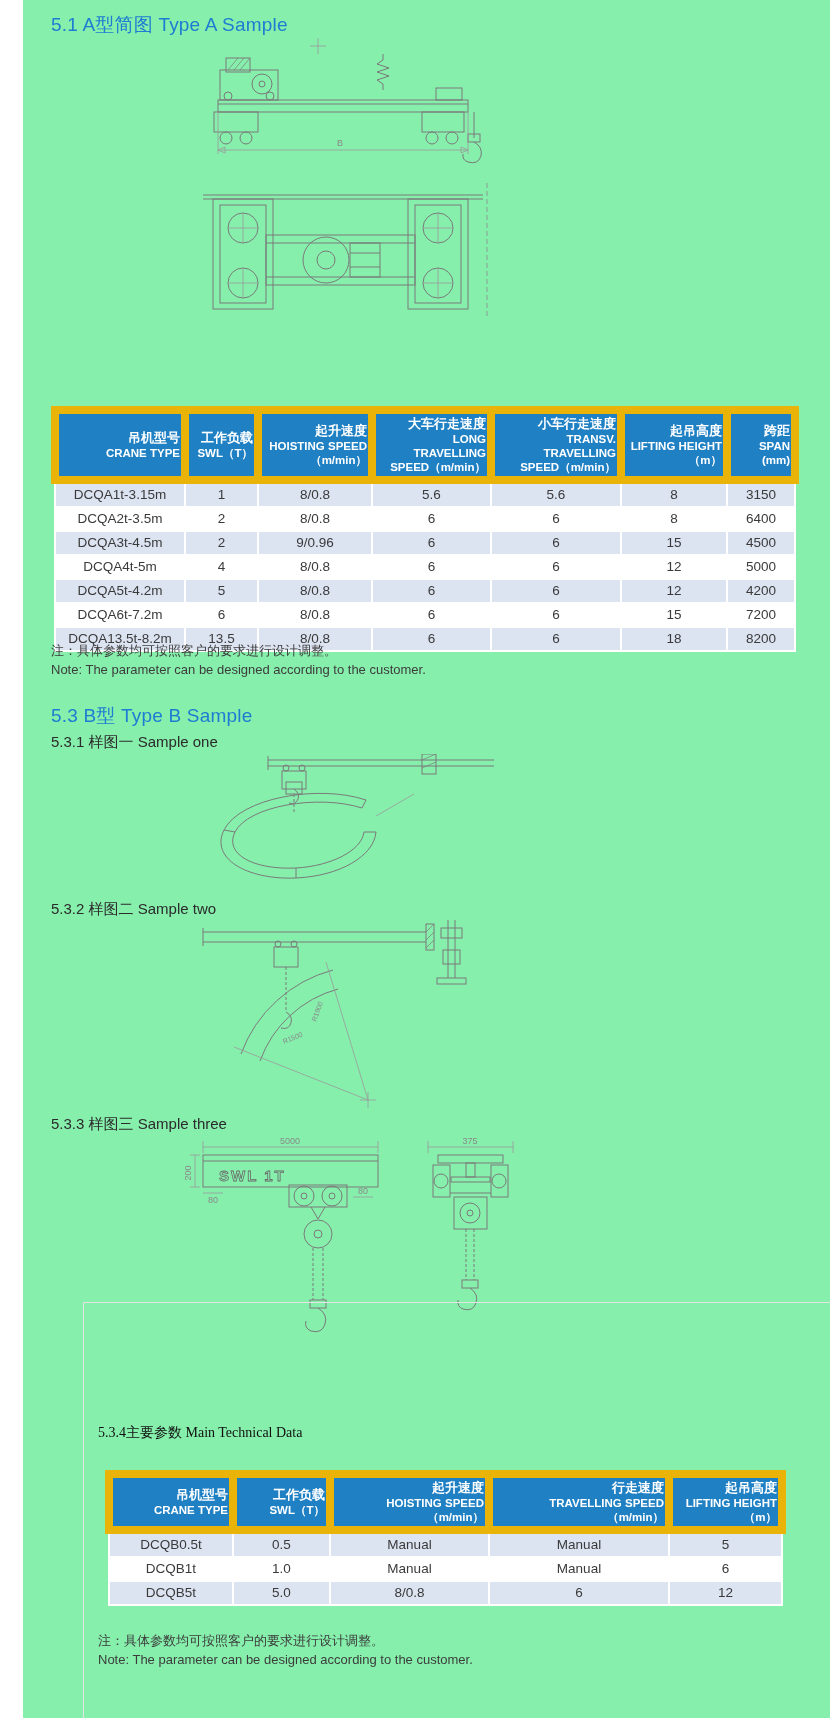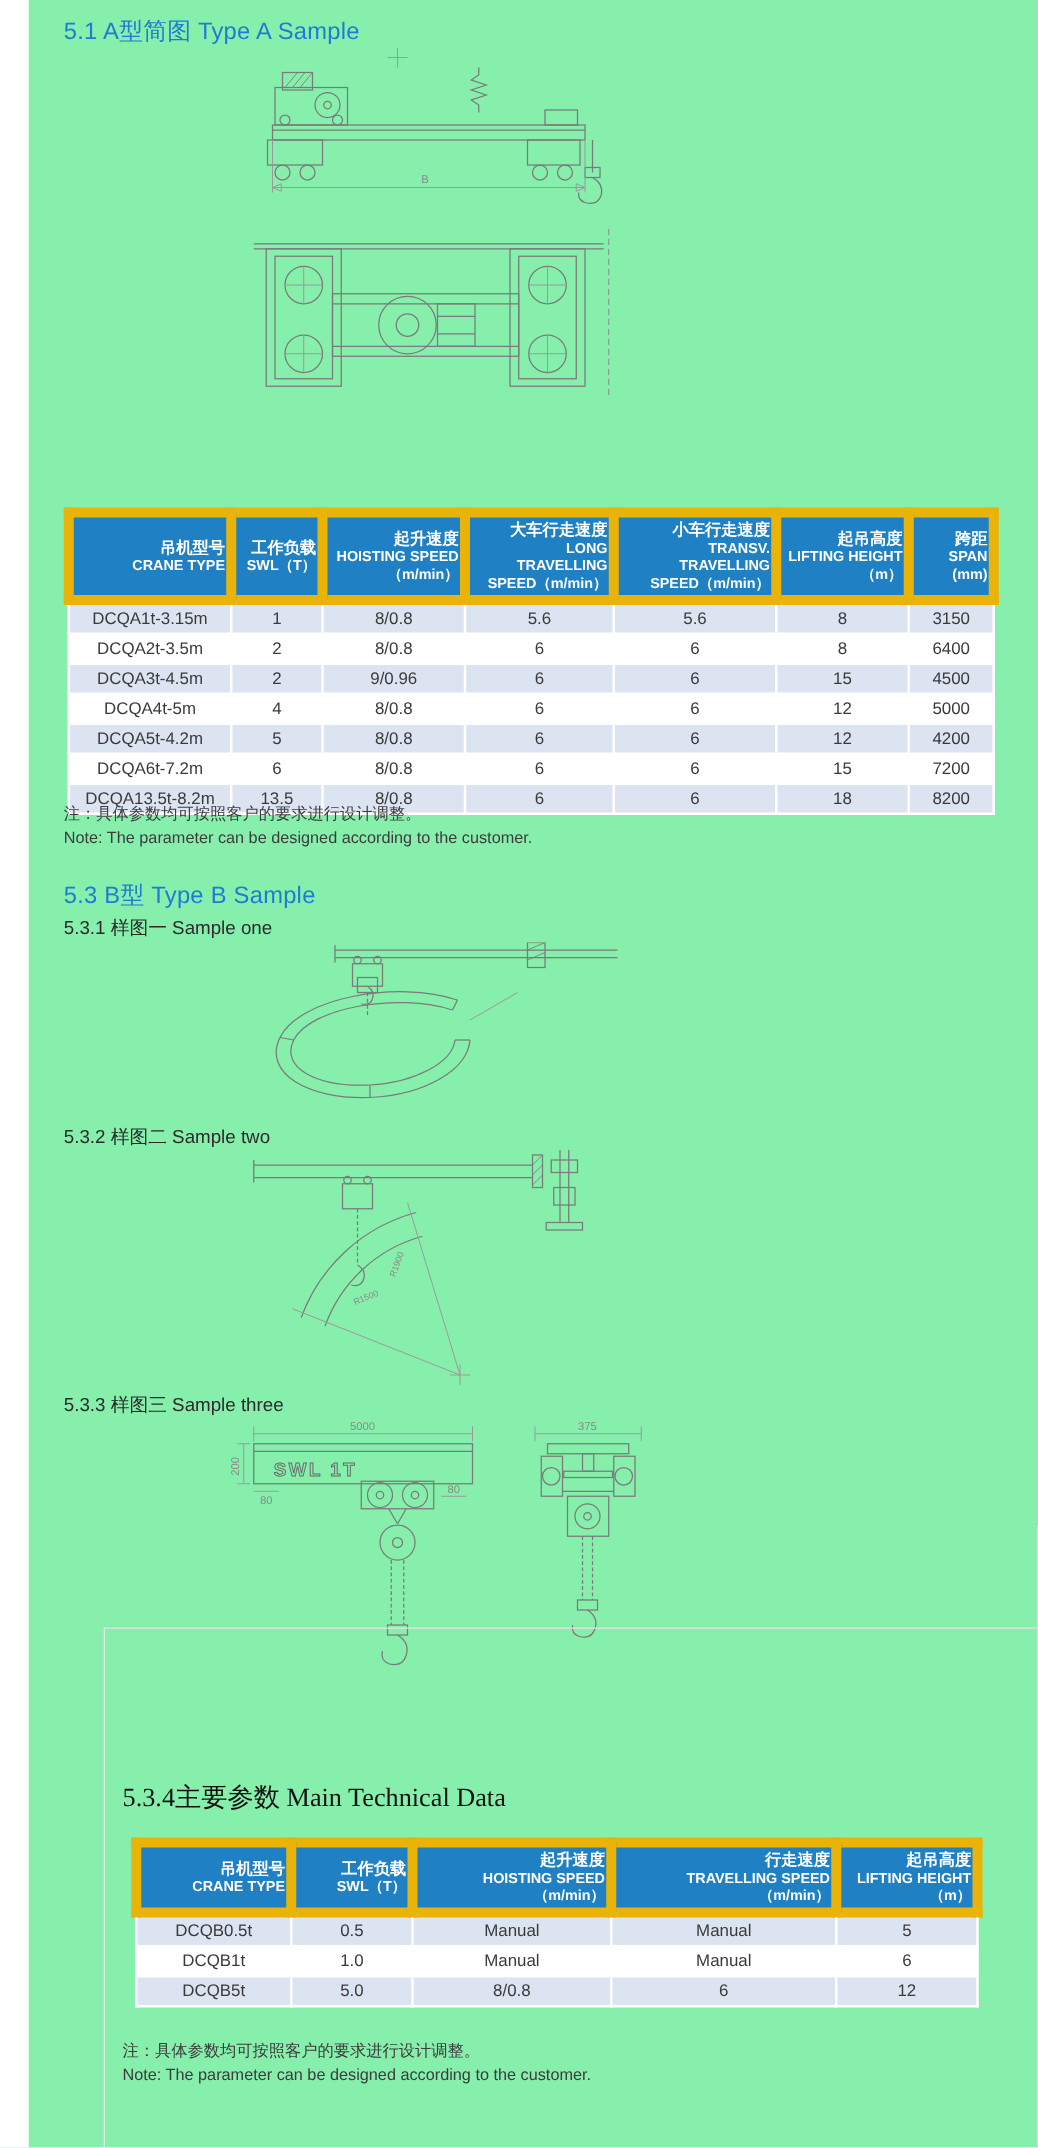--- a/index.html
+++ b/index.html
@@ -1,21 +1,21 @@
 <!DOCTYPE html>
 <html><head>
 <meta charset="utf-8">
 <style>
   html,body{margin:0;padding:0;background:#fff;}
   #canvas{position:relative;width:830px;height:1718px;background:#86efac;overflow:hidden;
           font-family:"Liberation Sans",sans-serif;color:#333;margin-left:23px;}
   .abs{position:absolute;}
   .h-blue{color:#1E7CD2;font-size:19px;font-weight:400;letter-spacing:.2px;}
   .h-sub{color:#2b2b2b;font-size:15px;font-weight:400;}
-  .h-serif{font-family:"Liberation Serif",serif;color:#111;font-size:21px;font-weight:400;}
+  .h-serif{font-family:"Liberation Serif",serif;color:#111;font-size:14px;font-weight:400;}
   table.spec{border-collapse:collapse;table-layout:fixed;}
   table.spec th{background:#2080C4;color:#fff;font-weight:700;text-align:right;
                 vertical-align:middle;border:8px solid #eab308;padding:2px 1px;}
   table.spec th .zh{display:block;font-size:13px;line-height:16px;}
   table.spec th .en{display:block;font-size:11.5px;line-height:14px;}
   table.spec th .un{display:block;font-size:11.5px;line-height:14px;}
   table.spec td{text-align:center;font-size:13.5px;color:#3a3a3a;border:2px solid #fff;
                 padding:0 2px;height:22px;line-height:20px;background:#fff;}
   table.spec tr.alt td{background:#DCE3F1;}
   .note{font-size:13px;color:#3c3c3c;line-height:18px;}

